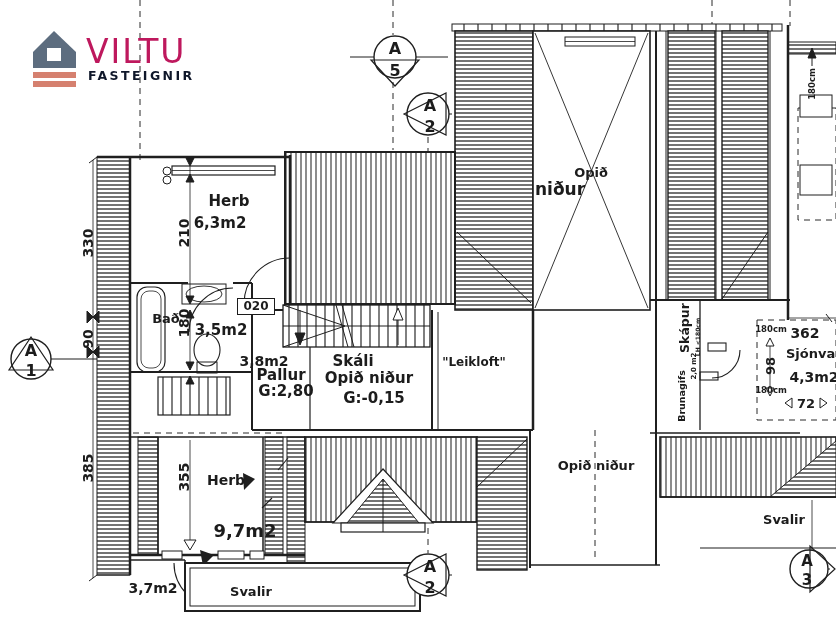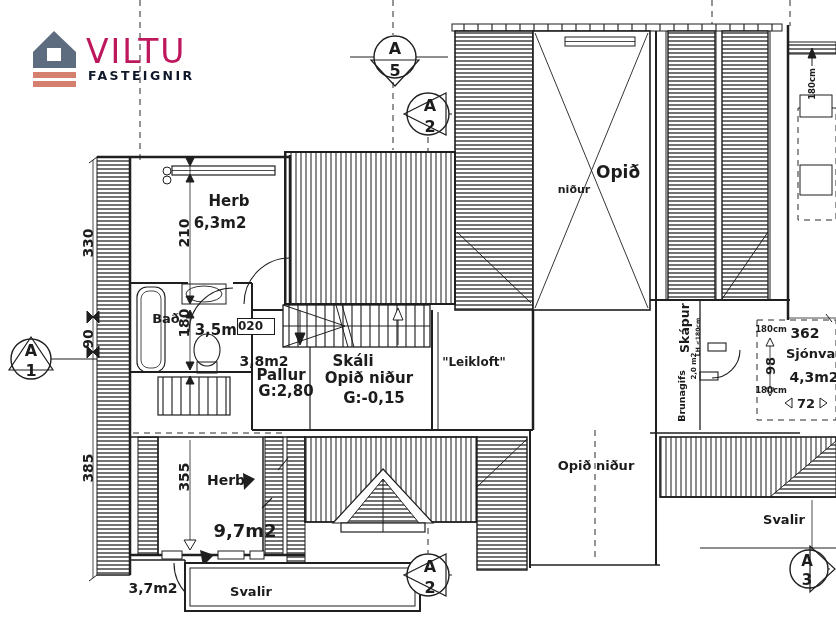--- a/index.html
+++ b/index.html
@@ -3,22 +3,22 @@
 <meta charset="utf-8">
 <style>
   html,body{margin:0;padding:0;background:#ffffff;}
   .page{position:relative;width:836px;height:620px;background:#ffffff;overflow:hidden;
         font-family:"DejaVu Sans",sans-serif;color:#1c1c1c;}
   svg.plan{position:absolute;left:0;top:0;}
   .lbl{position:absolute;transform:translate(-50%,-50%);white-space:nowrap;
        font-weight:600;color:#1c1c1c;line-height:1;}
   .lbl.v{transform:translate(-50%,-50%) rotate(-90deg);}
   .lbl.anchor{transform:none;}
-  .tag-box{position:absolute;border:1.6px solid #1c1c1c;background:#fff;
-           font-weight:700;margin-top:20px;}
+  .tag-box{position:absolute;border:1.6px solid #1c1c1c;background:#fff;text-align:center;
+           font-weight:700;}
   .logo-title{position:absolute;font-weight:400;letter-spacing:2px;color:#be185d;}
   .logo-sub{position:absolute;font-weight:600;letter-spacing:2.4px;color:#0f172a;}
   .bottom-dims{position:absolute;font-size:9.5px;color:#2a2a2a;word-spacing:16px;
                white-space:nowrap;font-weight:600;}
 </style>
 </head>
 <body>
 
 <div class="page">
 
@@ -272,22 +272,22 @@
   <div class="lbl" style="left:264px;top:361px;font-size:14px;">3,8m2</div>
   <div class="lbl" style="left:281px;top:375px;font-size:15px;">Pallur</div>
   <div class="lbl" style="left:286px;top:391px;font-size:15px;">G:2,80</div>
 
   <div class="lbl" style="left:353px;top:361px;font-size:15px;">Skáli</div>
   <div class="lbl" style="left:369px;top:378px;font-size:15px;">Opið niður</div>
   <div class="lbl" style="left:374px;top:398px;font-size:15px;">G:-0,15</div>
 
   <div class="lbl" style="left:474px;top:362px;font-size:12px;font-weight:700;">"Leikloft"</div>
 
-  <div class="lbl" style="left:591px;top:172px;font-size:17px;margin-left:27px;">Opið</div>
-  <div class="lbl" style="left:574px;top:189px;font-size:11px;">niður</div>
+  <div class="lbl" style="left:591px;top:172px;font-size:13px;">Opið</div>
+  <div class="lbl" style="left:560px;top:189px;font-size:17px;">niður</div>
   <div class="lbl" style="left:596px;top:465px;font-size:13px;">Opið niður</div>
 
   <div class="lbl" style="left:226px;top:480px;font-size:14px;">Herb</div>
   <div class="lbl" style="left:245px;top:531px;font-size:18px;">9,7m2</div>
 
   <div class="lbl" style="left:153px;top:588px;font-size:14px;">3,7m2</div>
   <div class="lbl" style="left:251px;top:591px;font-size:13px;">Svalir</div>
   <div class="lbl" style="left:784px;top:519px;font-size:13px;">Svalir</div>
 
   <div class="lbl v" style="left:685px;top:328px;font-size:12.5px;">Skápur</div>

